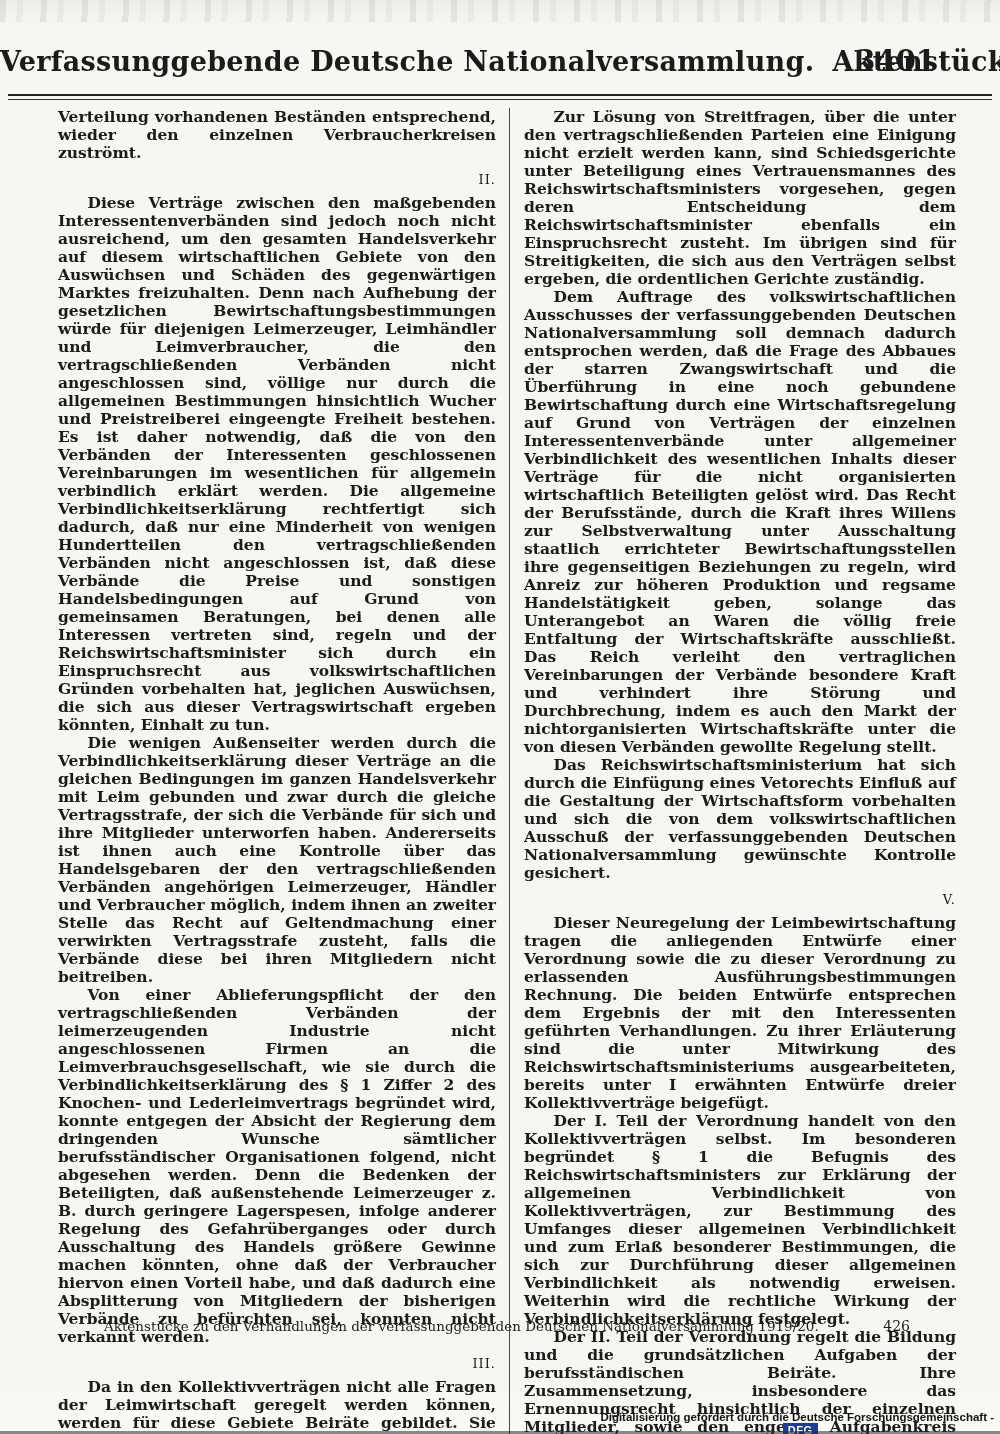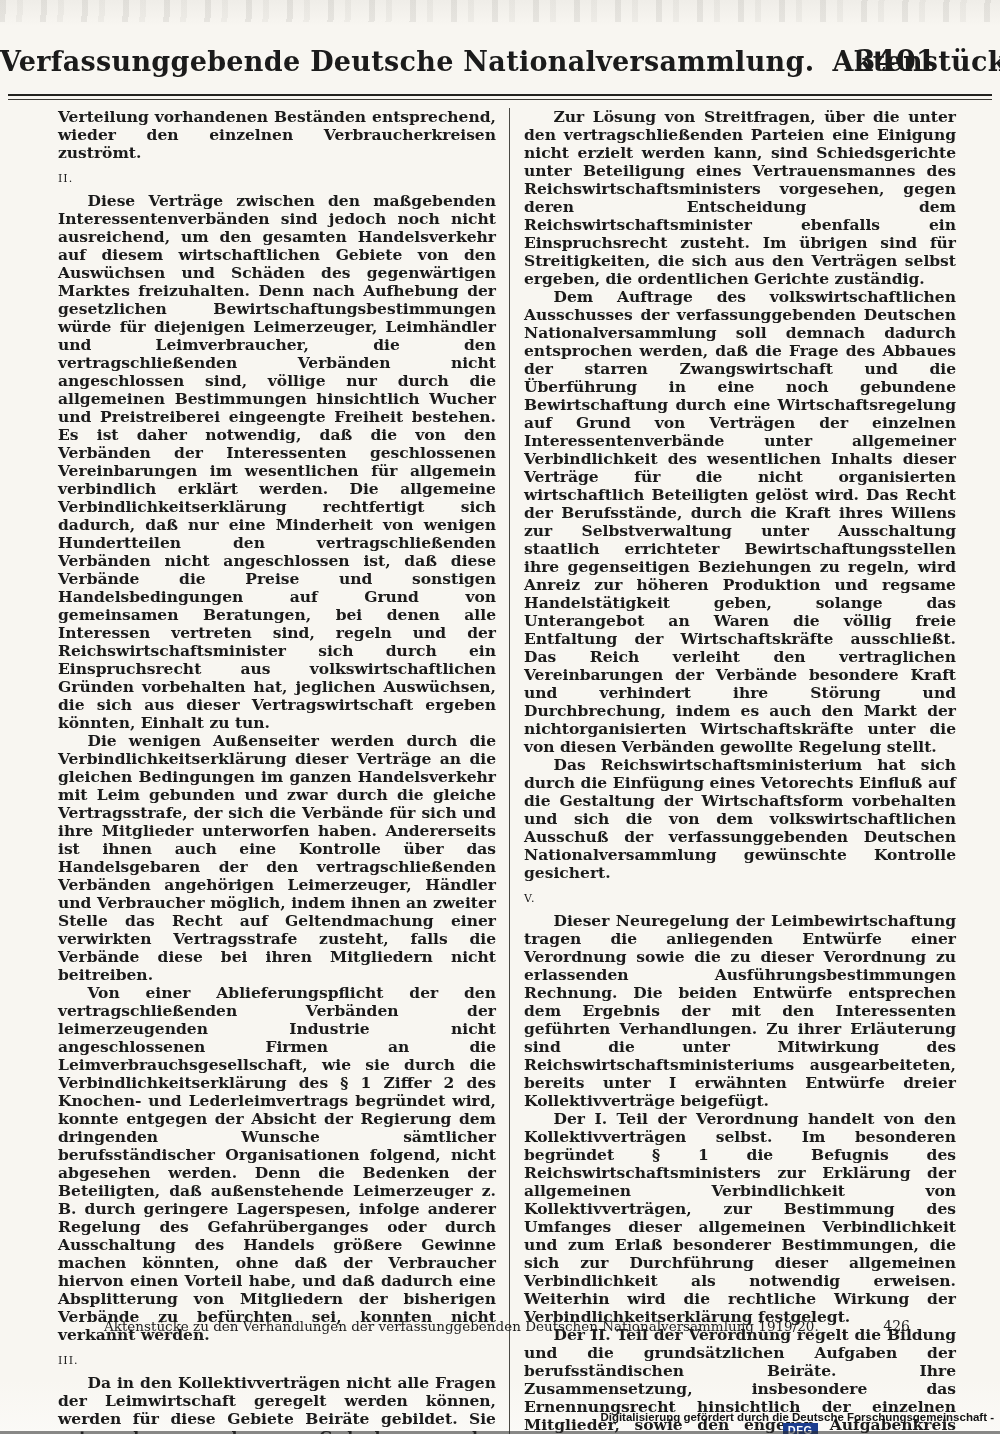--- a/index.html
+++ b/index.html
@@ -61,22 +61,22 @@
     margin: 0;
     font-size: 15.5px;
     line-height: 18px;
     text-align: justify;
     text-indent: 1.9em;
     hyphens: auto;
     font-weight: bold;
   }
   .para.no-indent { text-indent: 0; }
   .section-heading {
-    text-align: left;
-    font-size: 11px;
+    text-align: right;
+    font-size: 13px;
     margin: 10px 0 7px 0;
     letter-spacing: 1px;
   }
   .footer {
     position: absolute;
     top: 1318px; left: 58px; right: 44px;
     display: flex;
     justify-content: space-between;
     font-size: 13.5px;
   }

